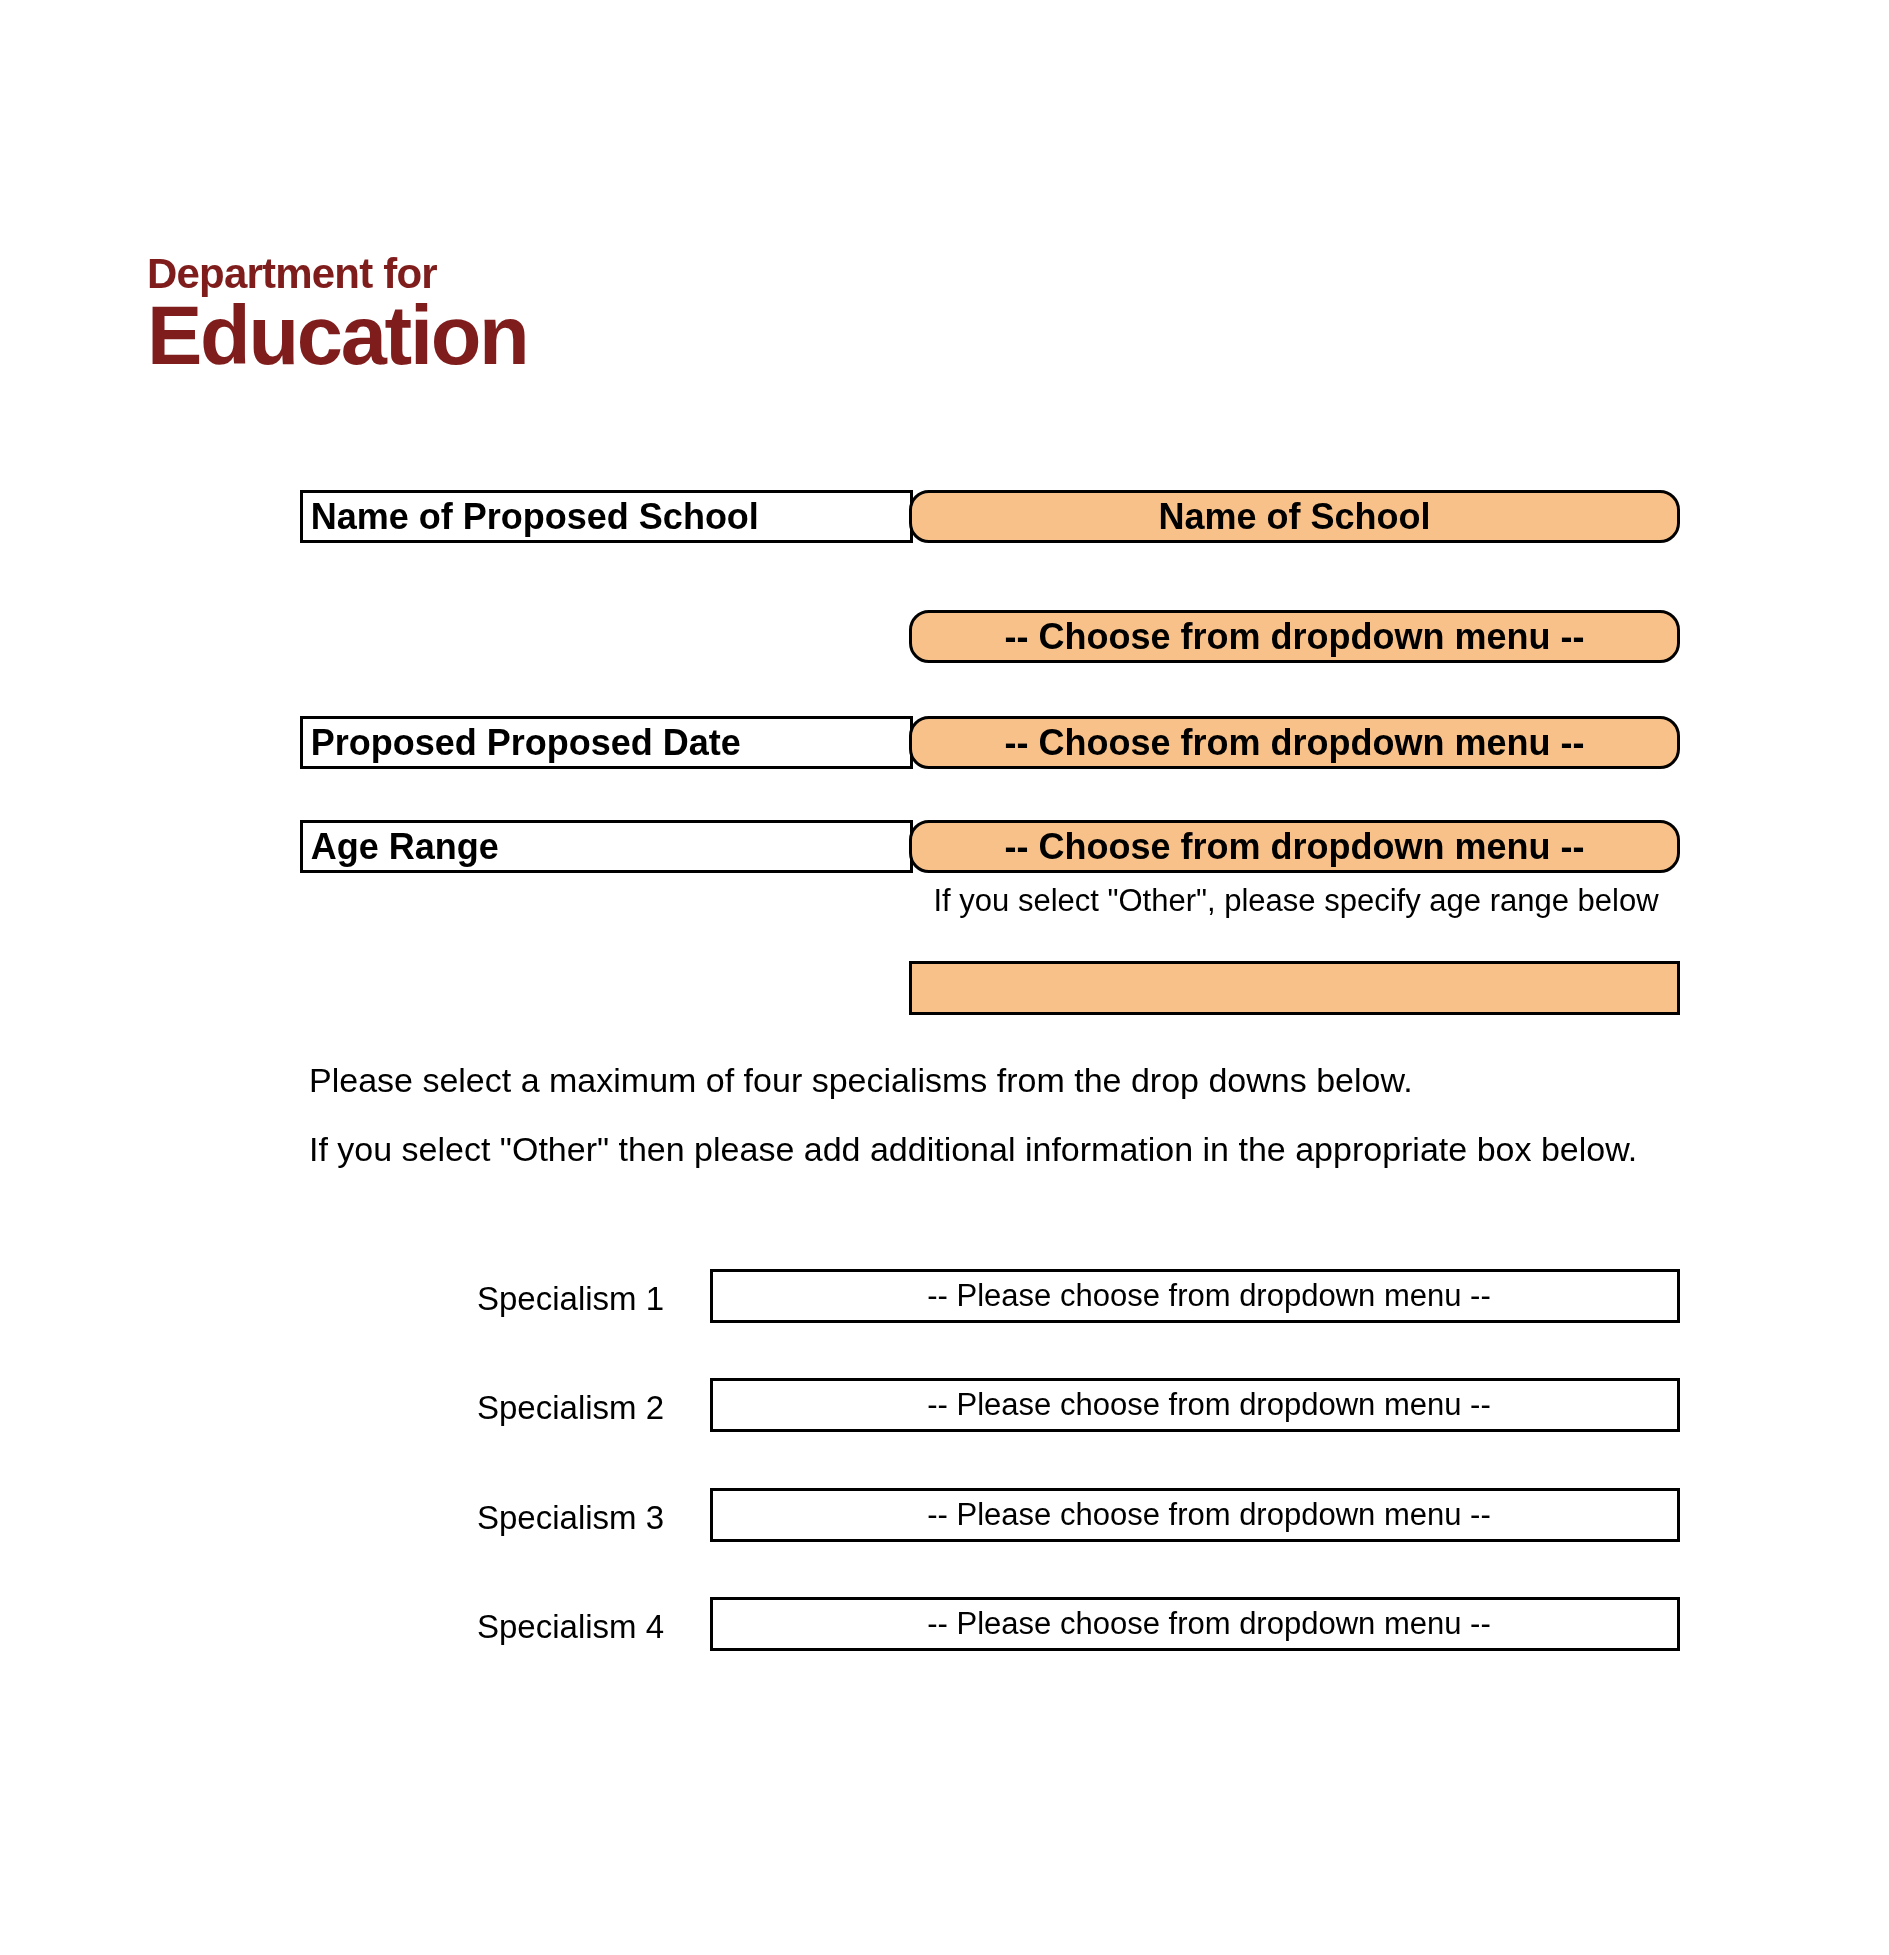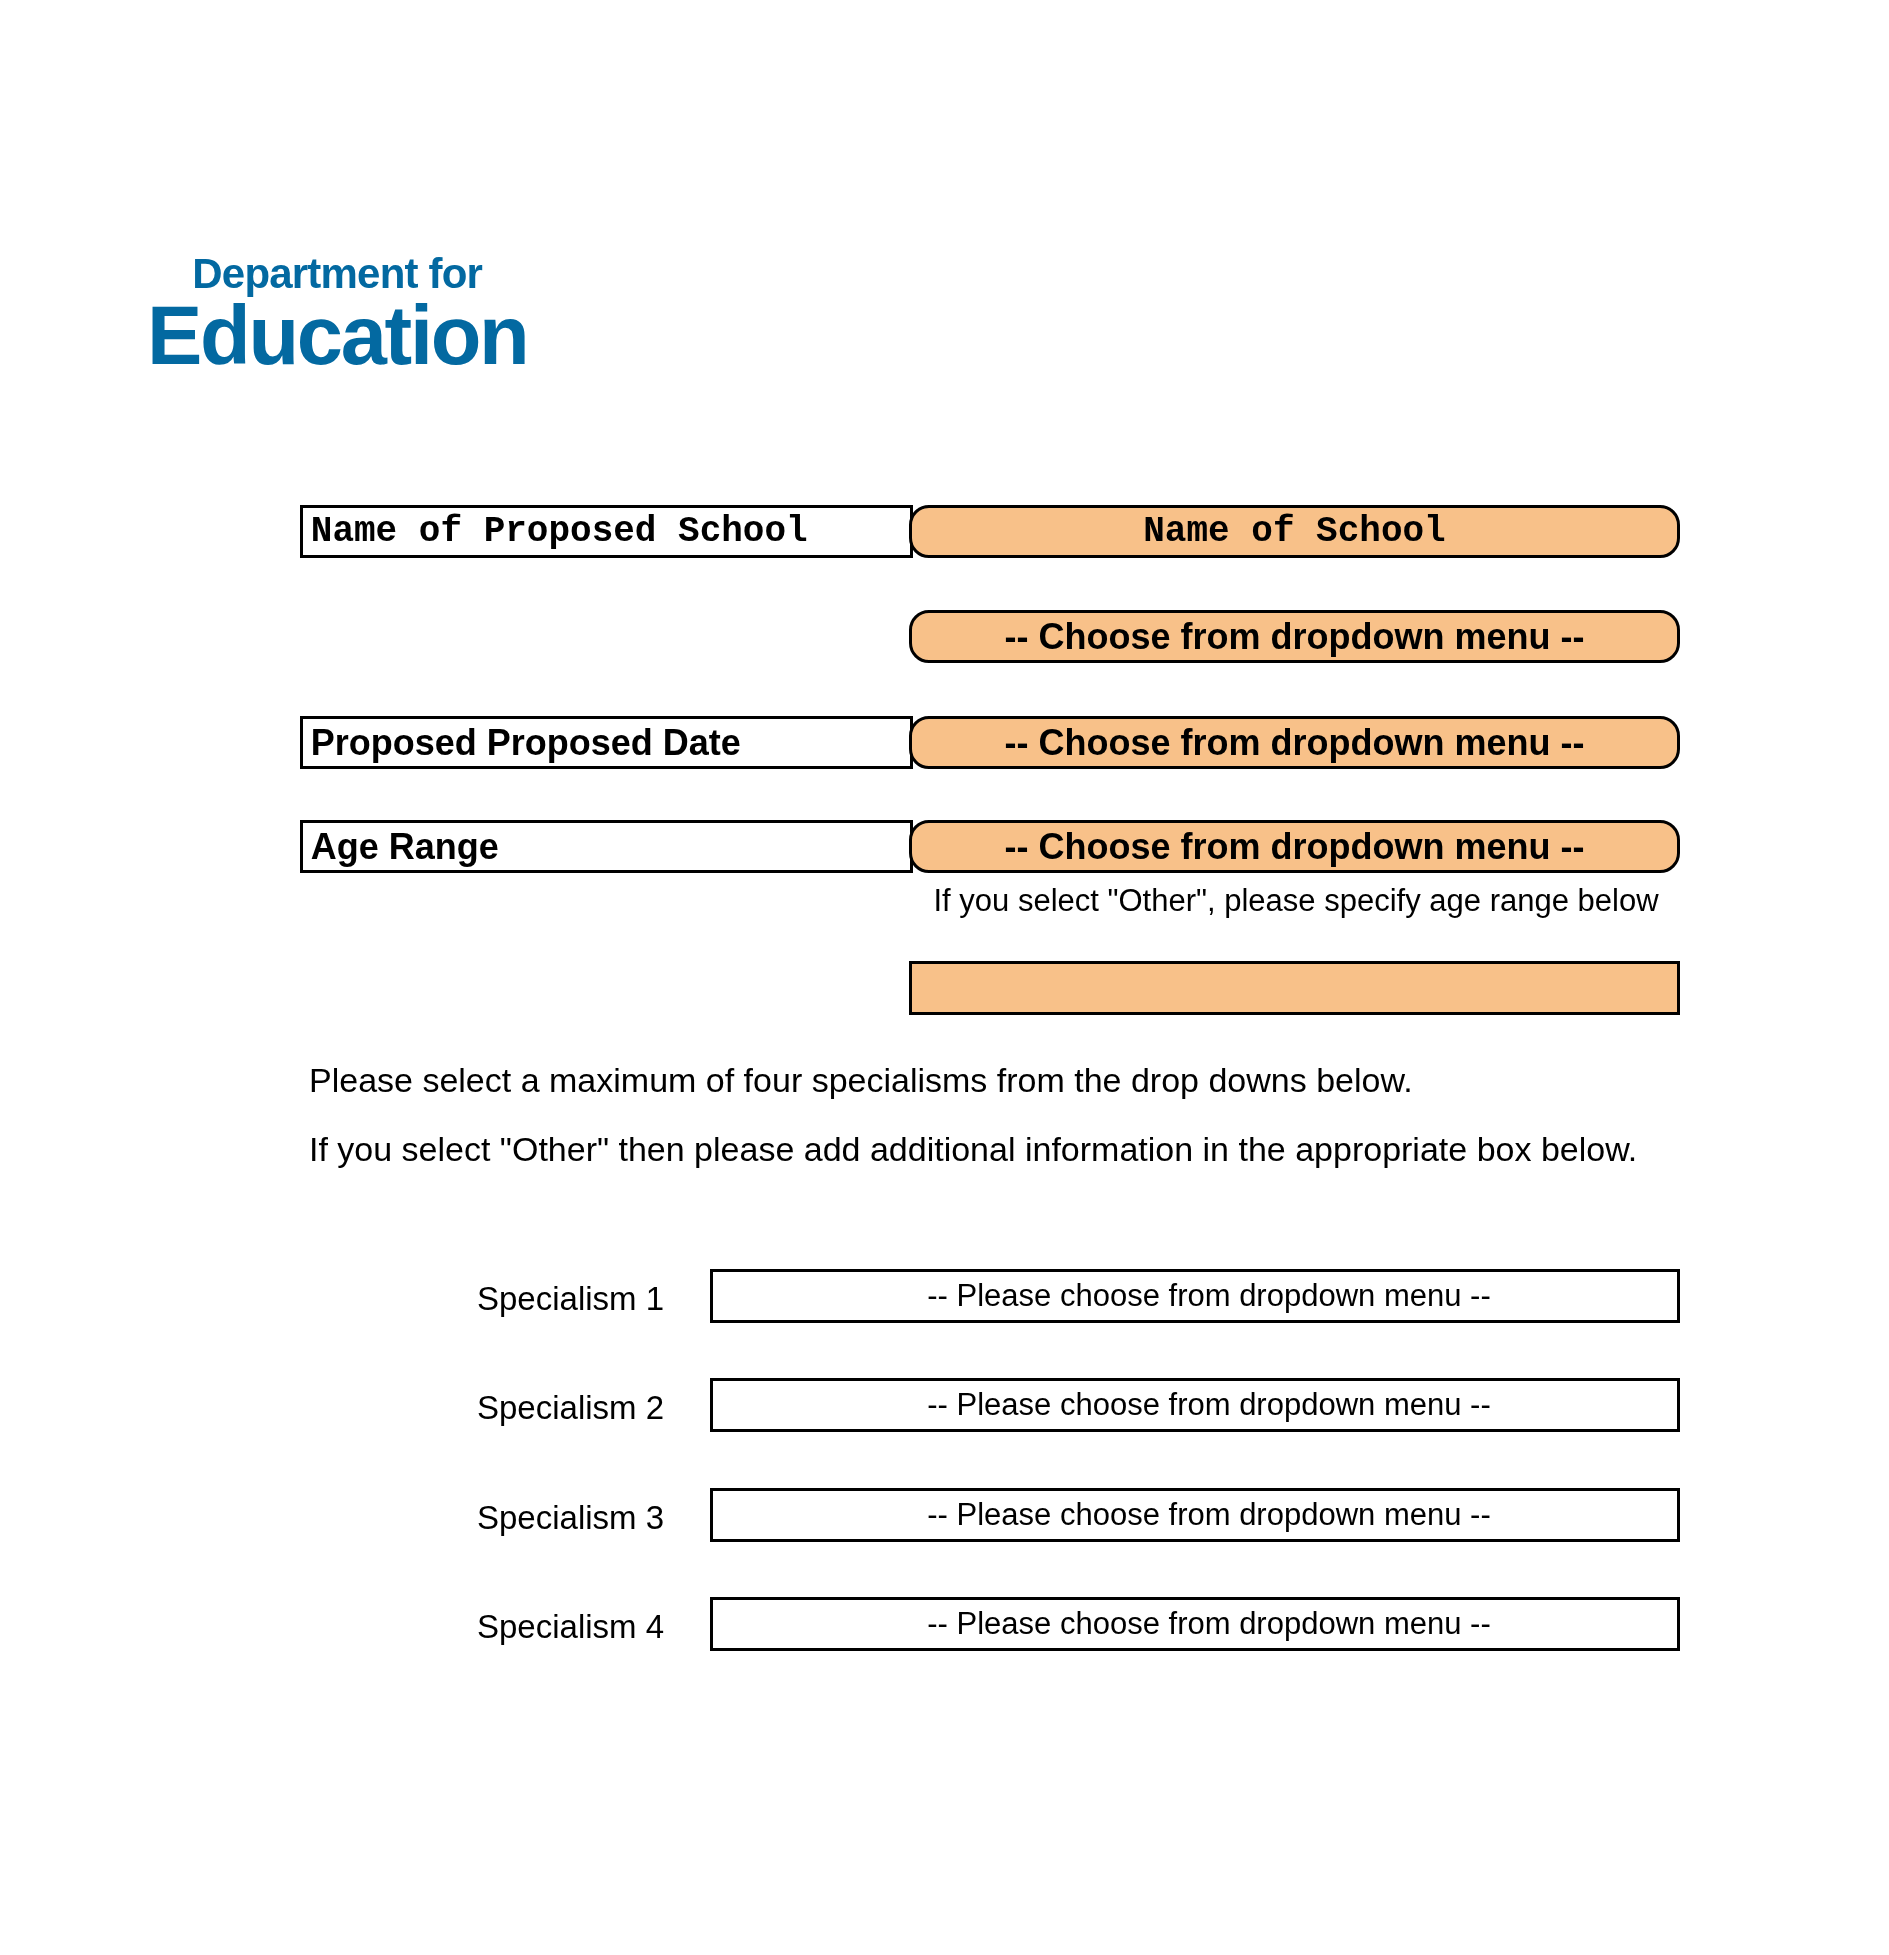--- a/index.html
+++ b/index.html
@@ -8,21 +8,21 @@
     position: relative;
     width: 1889px;
     height: 1956px;
     background: #ffffff;
     font-family: "Liberation Sans", sans-serif;
     color: #000000;
     overflow: hidden;
   }
 
   
-  .logo { position: absolute; left: 147px; top: 250px; color: #0369a1; text-align: center; }
+  .logo { position: absolute; left: 147px; top: 250px; color: #7f1d1d; }
   .logo-line1 {
     font-size: 42px; font-weight: bold; letter-spacing: -0.8px; line-height: 48px;
   }
   .logo-line2 {
     font-size: 83px; font-weight: bold; letter-spacing: -2.3px; line-height: 81px;
     margin-top: -3.1px;
   }
 
   
   .title {
@@ -39,21 +39,21 @@
     left: 300px; width: 613px; background: #ffffff;
     font-size: 36px; font-weight: bold; padding-left: 7.8px;
     white-space: nowrap;
   }
   .cell-value {
     left: 909px; width: 771px; background: #F8C189;
     font-size: 36px; font-weight: bold; justify-content: center;
     white-space: nowrap;
     border-radius: 20px;
   }
-  .row-1 { top: 505px; font-family: Liberation Mono, monospace; }
+  .row-1 { top: 490px; }
   .row-2 { top: 610px; }
   .row-3 { top: 716px; }
   .row-4 { top: 820px; }
 
   
   .age-note {
     position: absolute; left: 901px; top: 881px; width: 790px;
     font-size: 31px; line-height: 39px; text-align: center;
   }
   .age-other-input {

